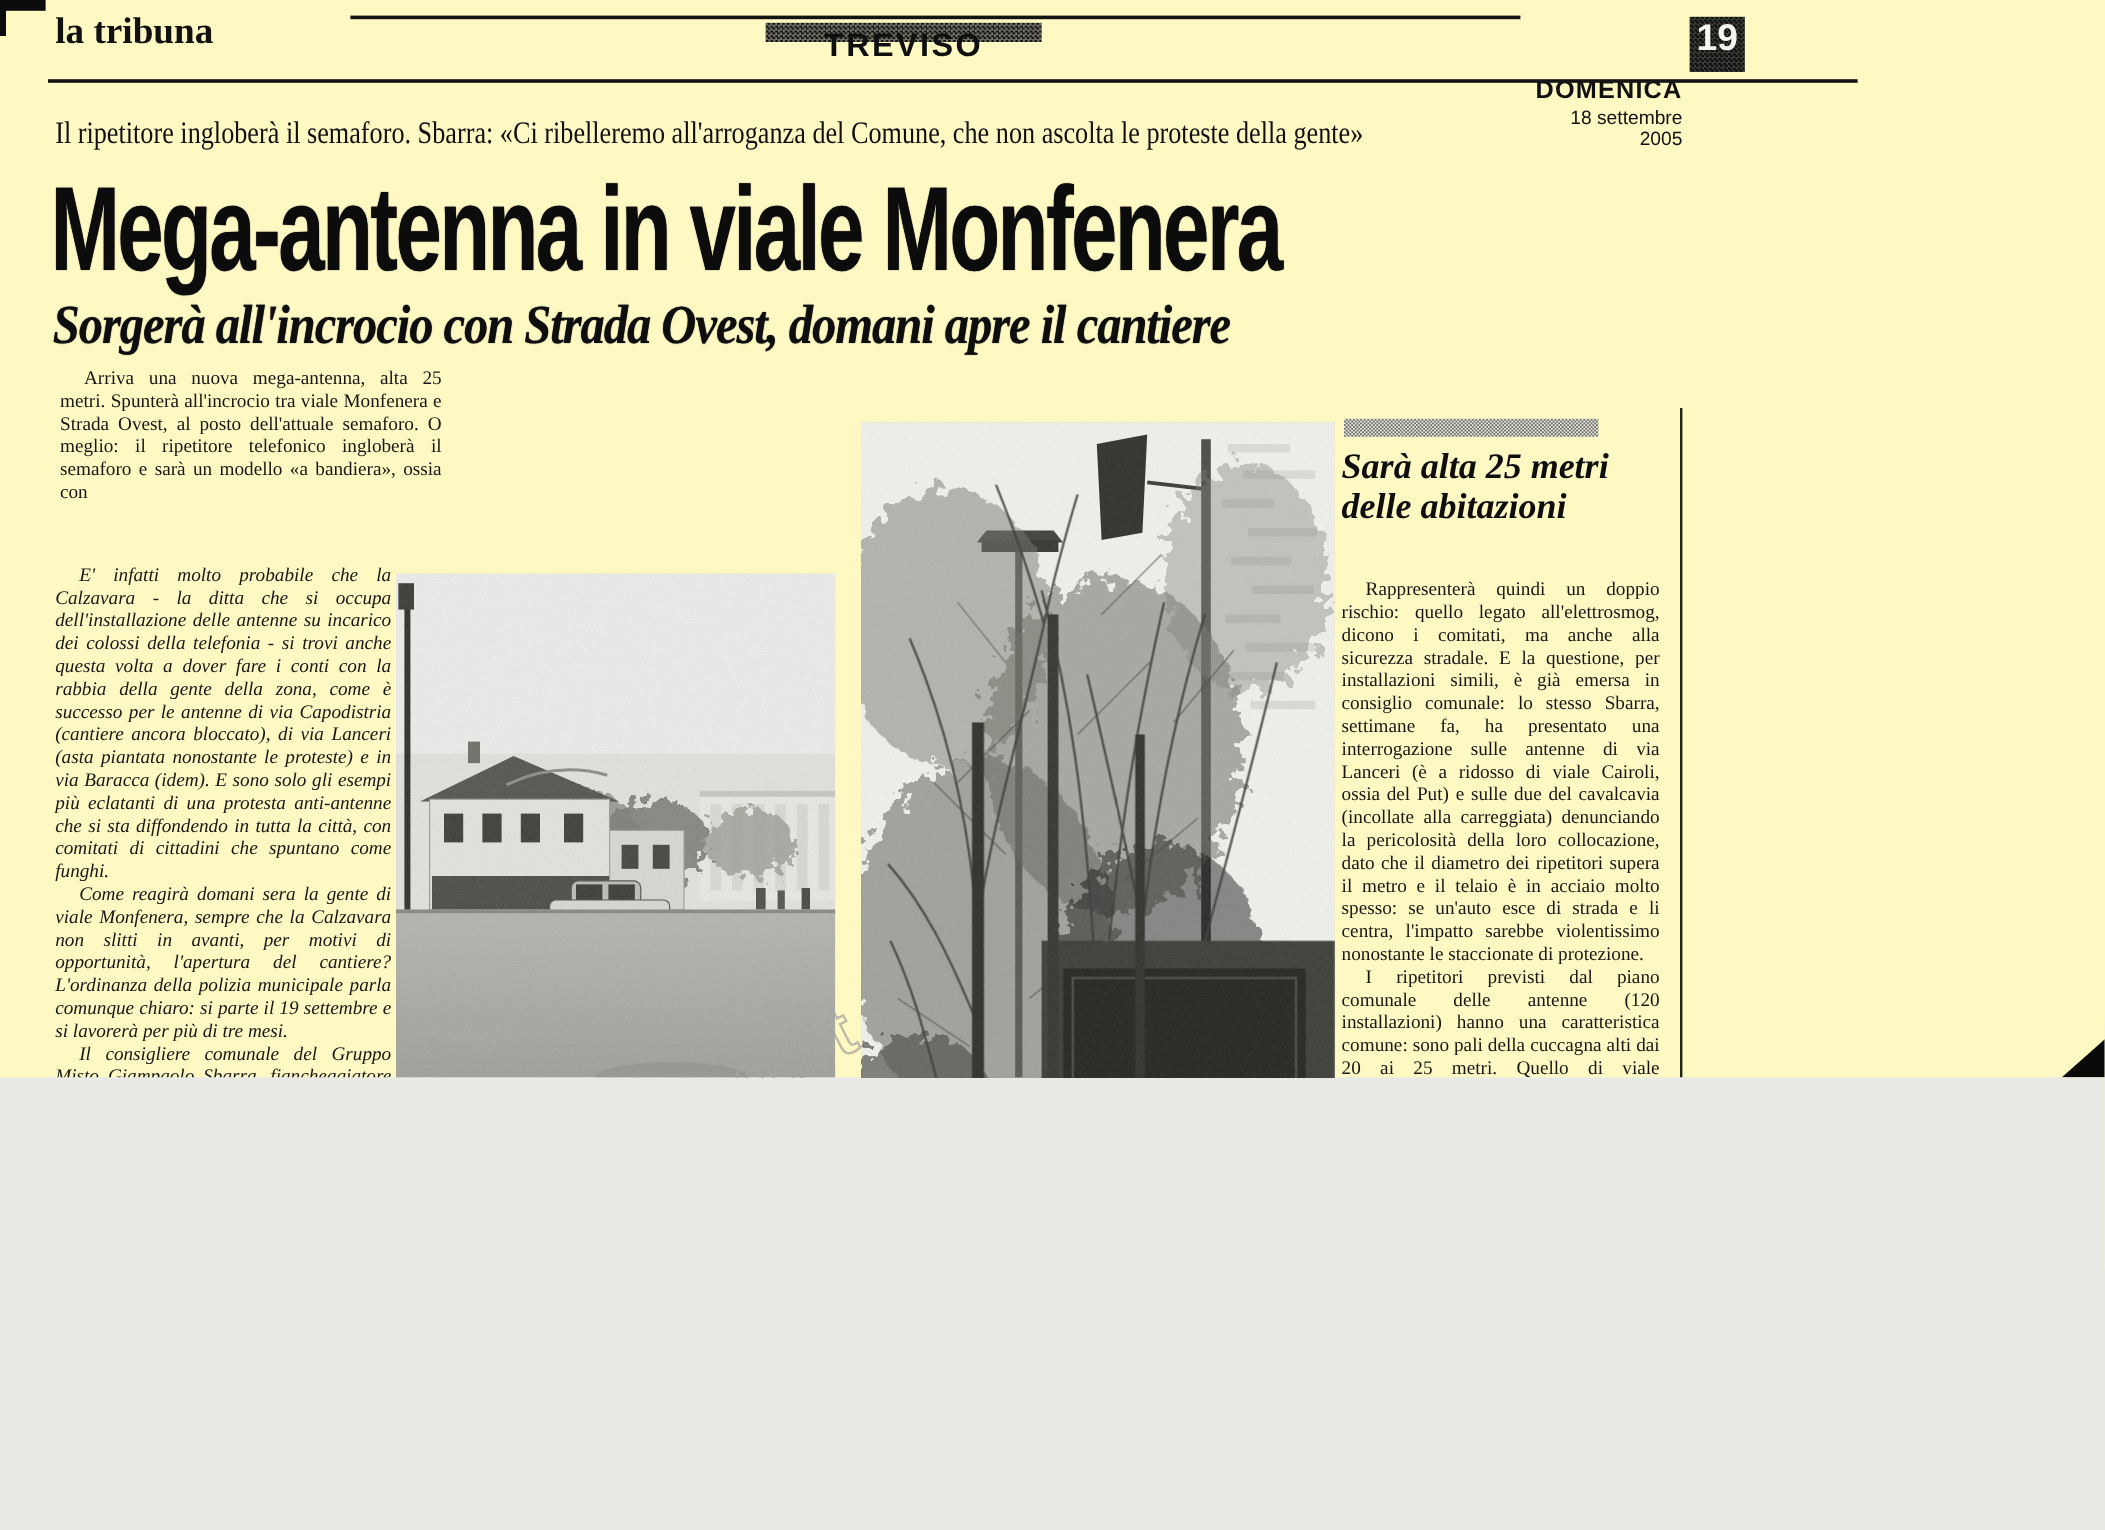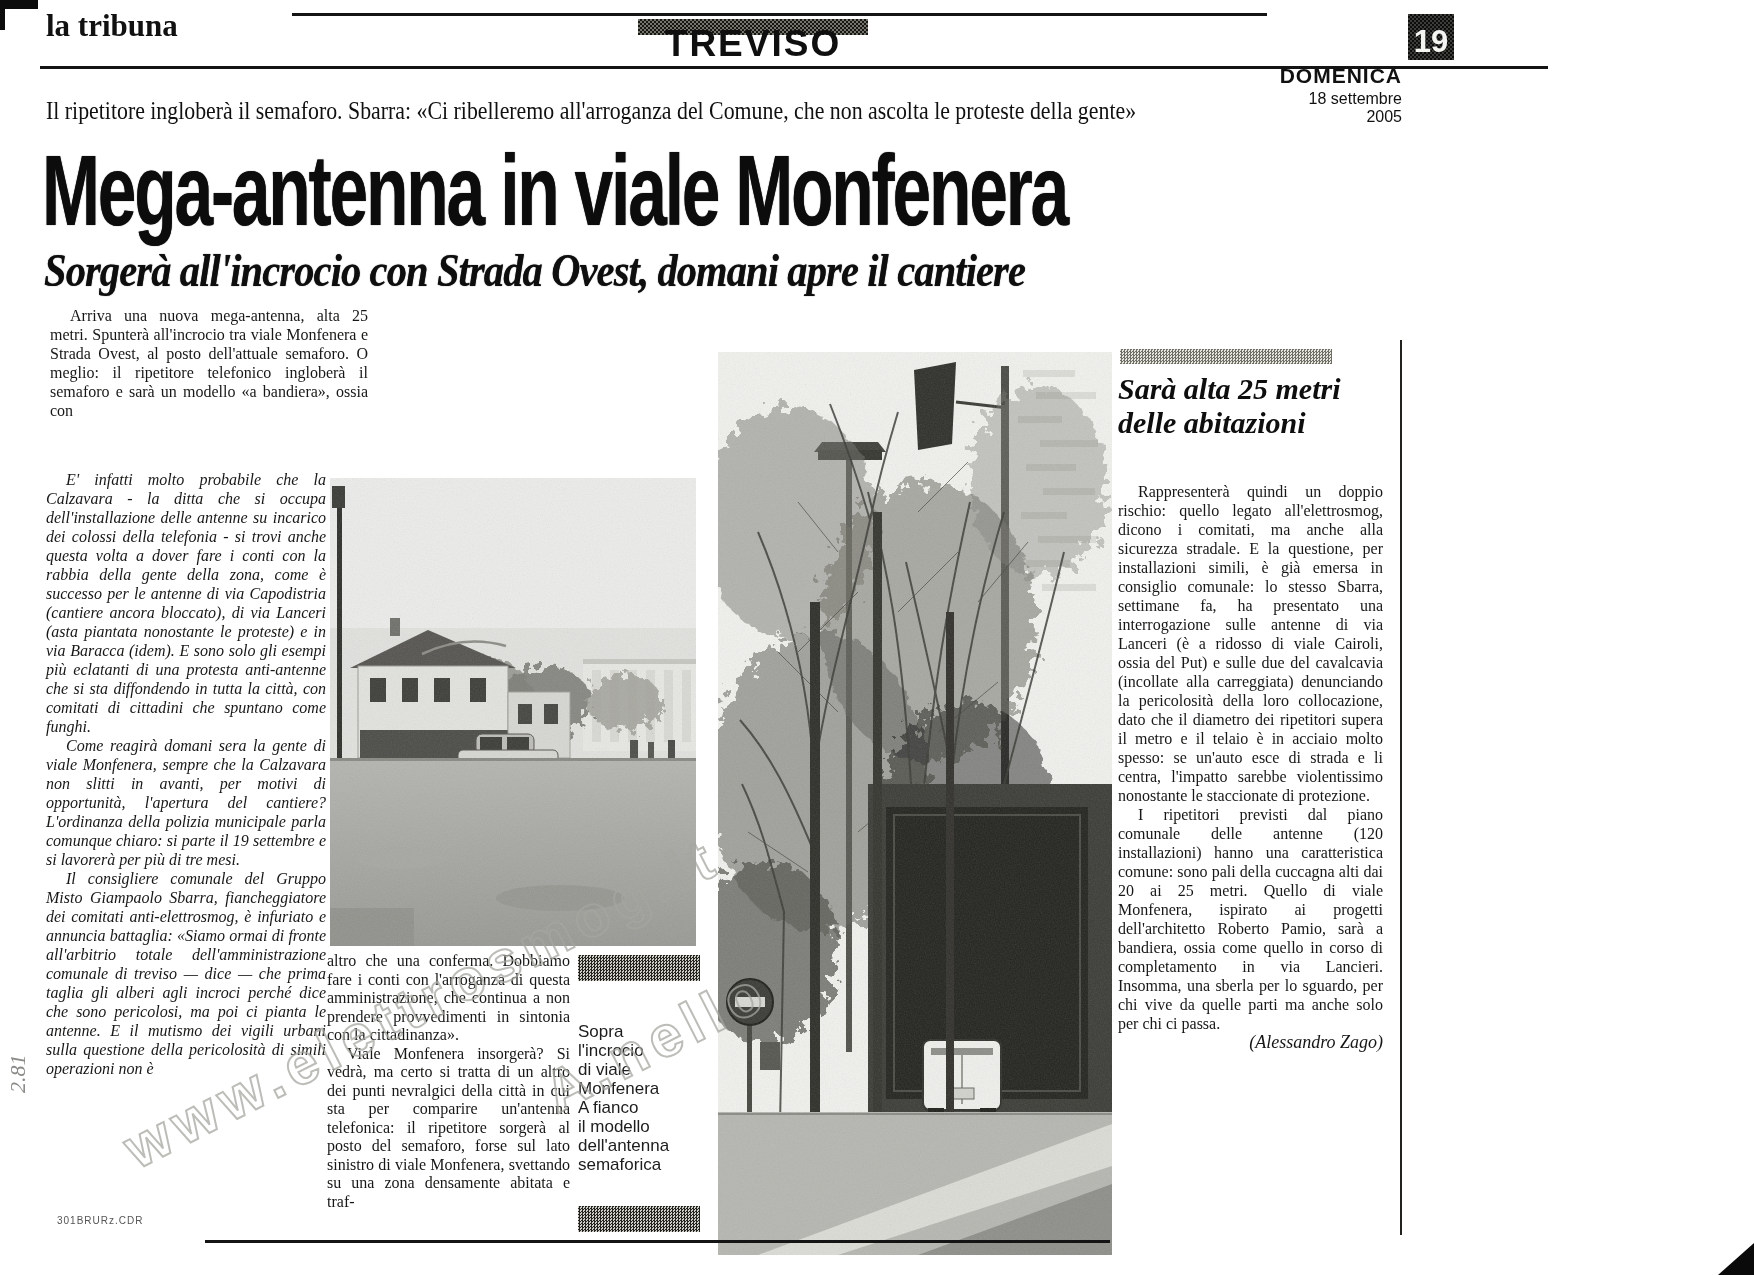--- a/index.html
+++ b/index.html
@@ -1,35 +1,35 @@
 <!DOCTYPE html>
 <html lang="it"><head>
 <meta charset="utf-8">
 <style>
   html,body{margin:0;padding:0;background:#e9e9e6;}
-  .page{position:relative;width:1754px;height:1275px;background:#ffffff;overflow:hidden;
+  .page{position:relative;width:1754px;height:898px;background:#fef9c3;overflow:hidden;
         color:#161616;font-family:"Liberation Serif",serif;}
   .abs{position:absolute;}
   .sans{font-family:"Liberation Sans",sans-serif;}
   .serif{font-family:"Liberation Serif",serif;}
 
   
   .paper-name{left:46px;top:8px;font-weight:700;font-size:31px;letter-spacing:0px;color:#111;}
   .rule{background:#141414;}
   .top-rule{left:292px;top:13px;width:975px;height:3px;}
   .header-rule{left:40px;top:66px;width:1508px;height:3px;}
   .section-bar{left:638px;top:19px;width:230px;height:16px;}
-  .section-name{left:638px;top:23px;width:230px;text-align:center;font-weight:700;font-size:37px;
+  .section-name{left:638px;top:23px;width:230px;text-align:center;font-weight:700;font-size:27px;
                 letter-spacing:2px;color:#0f0f0f;}
   .dateblock{left:1270px;top:16px;width:132px;text-align:right;color:#111;}
   .dateblock .day{font-weight:700;font-size:21px;letter-spacing:1px;margin-top:48px;}
   .dateblock .date{font-size:16px;margin-top:2px;}
   .page-box{left:1408px;top:14px;width:46px;height:46px;
             background:repeating-conic-gradient(#0d0d0d 0% 25%,#3c3c38 0% 50%);background-size:4px 4px;
-            display:flex;align-items:flex-end;justify-content:center;}
+            display:flex;align-items:flex-start;justify-content:center;}
   .page-box span{color:#f4f4f0;font-weight:700;font-size:31px;font-family:"Liberation Sans",sans-serif;}
 
   
   .kicker{left:46px;top:96px;font-size:26px;white-space:nowrap;transform:scaleX(.84);
           transform-origin:left top;color:#101010;}
   .headline{left:42px;top:140px;font-family:"Liberation Sans",sans-serif;font-weight:700;
             font-size:94px;line-height:1.02;letter-spacing:-3px;white-space:nowrap;
             transform:scale(.74,1.06);transform-origin:left top;color:#0c0c0c;
             text-shadow:0 0 1px #222;}
   .subhead{left:44px;top:244px;font-weight:700;font-style:italic;font-size:46px;white-space:nowrap;

